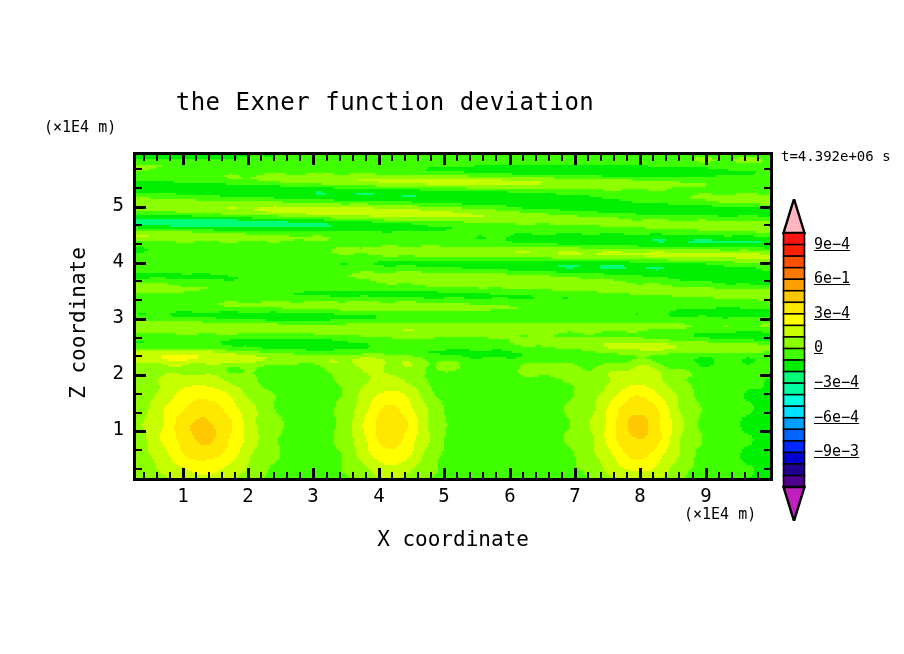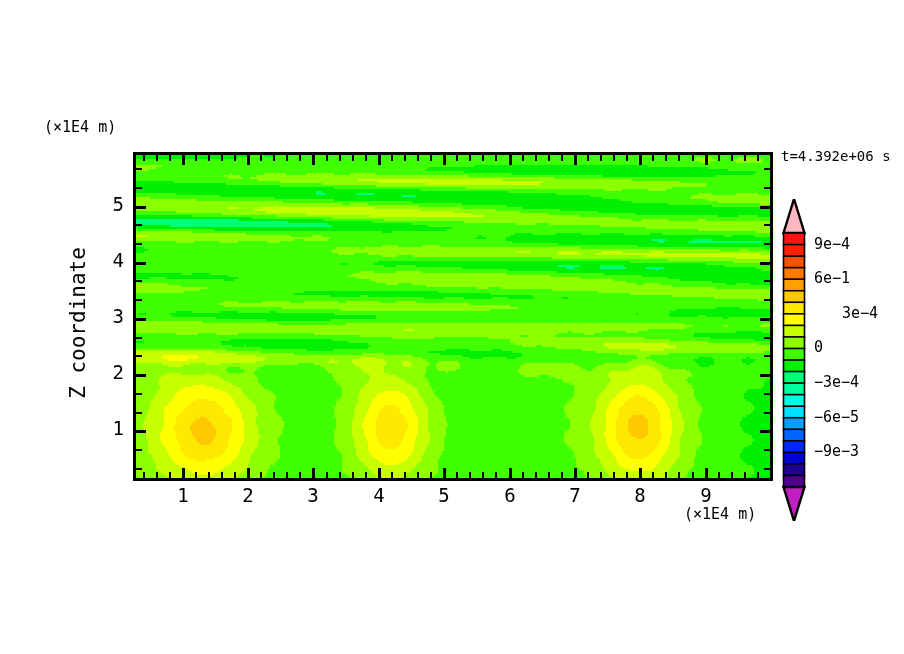--- a/index.html
+++ b/index.html
@@ -118,31 +118,34 @@
     top: 199px;
     width: 24px;
     height: 322px;
   }
   #colorbar svg { display: block; }
   .cb-label {
     position: absolute;
     font-size: 15px;
     white-space: pre;
     left: 814px;
+    text-decoration: underline;
   }
 </style>
 </head>
 <body>
 
 <div class="figure">
 
+  <div id="plot-title">the Exner function deviation</div>
 
   <div id="y-units">(×1E4 m)</div>
   <div id="x-units">(×1E4 m)</div>
 
+  <div id="x-axis-title">X coordinate</div>
   <div id="y-axis-title">Z coordinate</div>
 
   <div id="time-stamp">t=4.392e+06 s</div>
 
   <div id="plot-frame">
     <svg id="contour-svg" viewBox="0 0 634 323" preserveAspectRatio="none">
         <rect x="0" y="0" width="634" height="323" fill="#00ffa0"></rect>
         <rect x="0" y="0" width="114" height="2" fill="#00f000" shape-rendering="crispEdges"></rect>
         <rect x="114" y="0" width="14" height="2" fill="#40ff00" shape-rendering="crispEdges"></rect>
         <rect x="128" y="0" width="10" height="2" fill="#00f000" shape-rendering="crispEdges"></rect>
@@ -2221,20 +2224,20 @@
         <rect x="1.5" y="241.8181818181818" width="21" height="11.945454545454545" fill="#0028ff" stroke="#000" stroke-width="1.6"></rect>
         <rect x="1.5" y="253.36363636363635" width="21" height="11.945454545454545" fill="#0000d0" stroke="#000" stroke-width="1.6"></rect>
         <rect x="1.5" y="264.9090909090909" width="21" height="11.945454545454545" fill="#200090" stroke="#000" stroke-width="1.6"></rect>
         <rect x="1.5" y="276.45454545454544" width="21" height="11.945454545454545" fill="#500090" stroke="#000" stroke-width="1.6"></rect>
         <polygon points="12,322 22.5,288 1.5,288" fill="#c020c0" stroke="#000" stroke-width="2.4"></polygon>
       </svg>
   </div>
   <div id="cb-label-layer">
       <div class="cb-label" style="top: 234.545px;">9e−4</div>
       <div class="cb-label" style="top: 269.182px;">6e−1</div>
-      <div class="cb-label" style="top: 303.818px; margin-left: 28px;">3e−4</div>
+      <div class="cb-label" style="top: 303.818px;">3e−4</div>
       <div class="cb-label" style="top: 338.455px;">0</div>
       <div class="cb-label" style="top: 373.091px;">−3e−4</div>
-      <div class="cb-label" style="top: 407.727px;">−6e−5</div>
+      <div class="cb-label" style="top: 407.727px;">−6e−4</div>
       <div class="cb-label" style="top: 442.364px;">−9e−3</div>
     </div>
 
 </div>
 
 </body></html>

